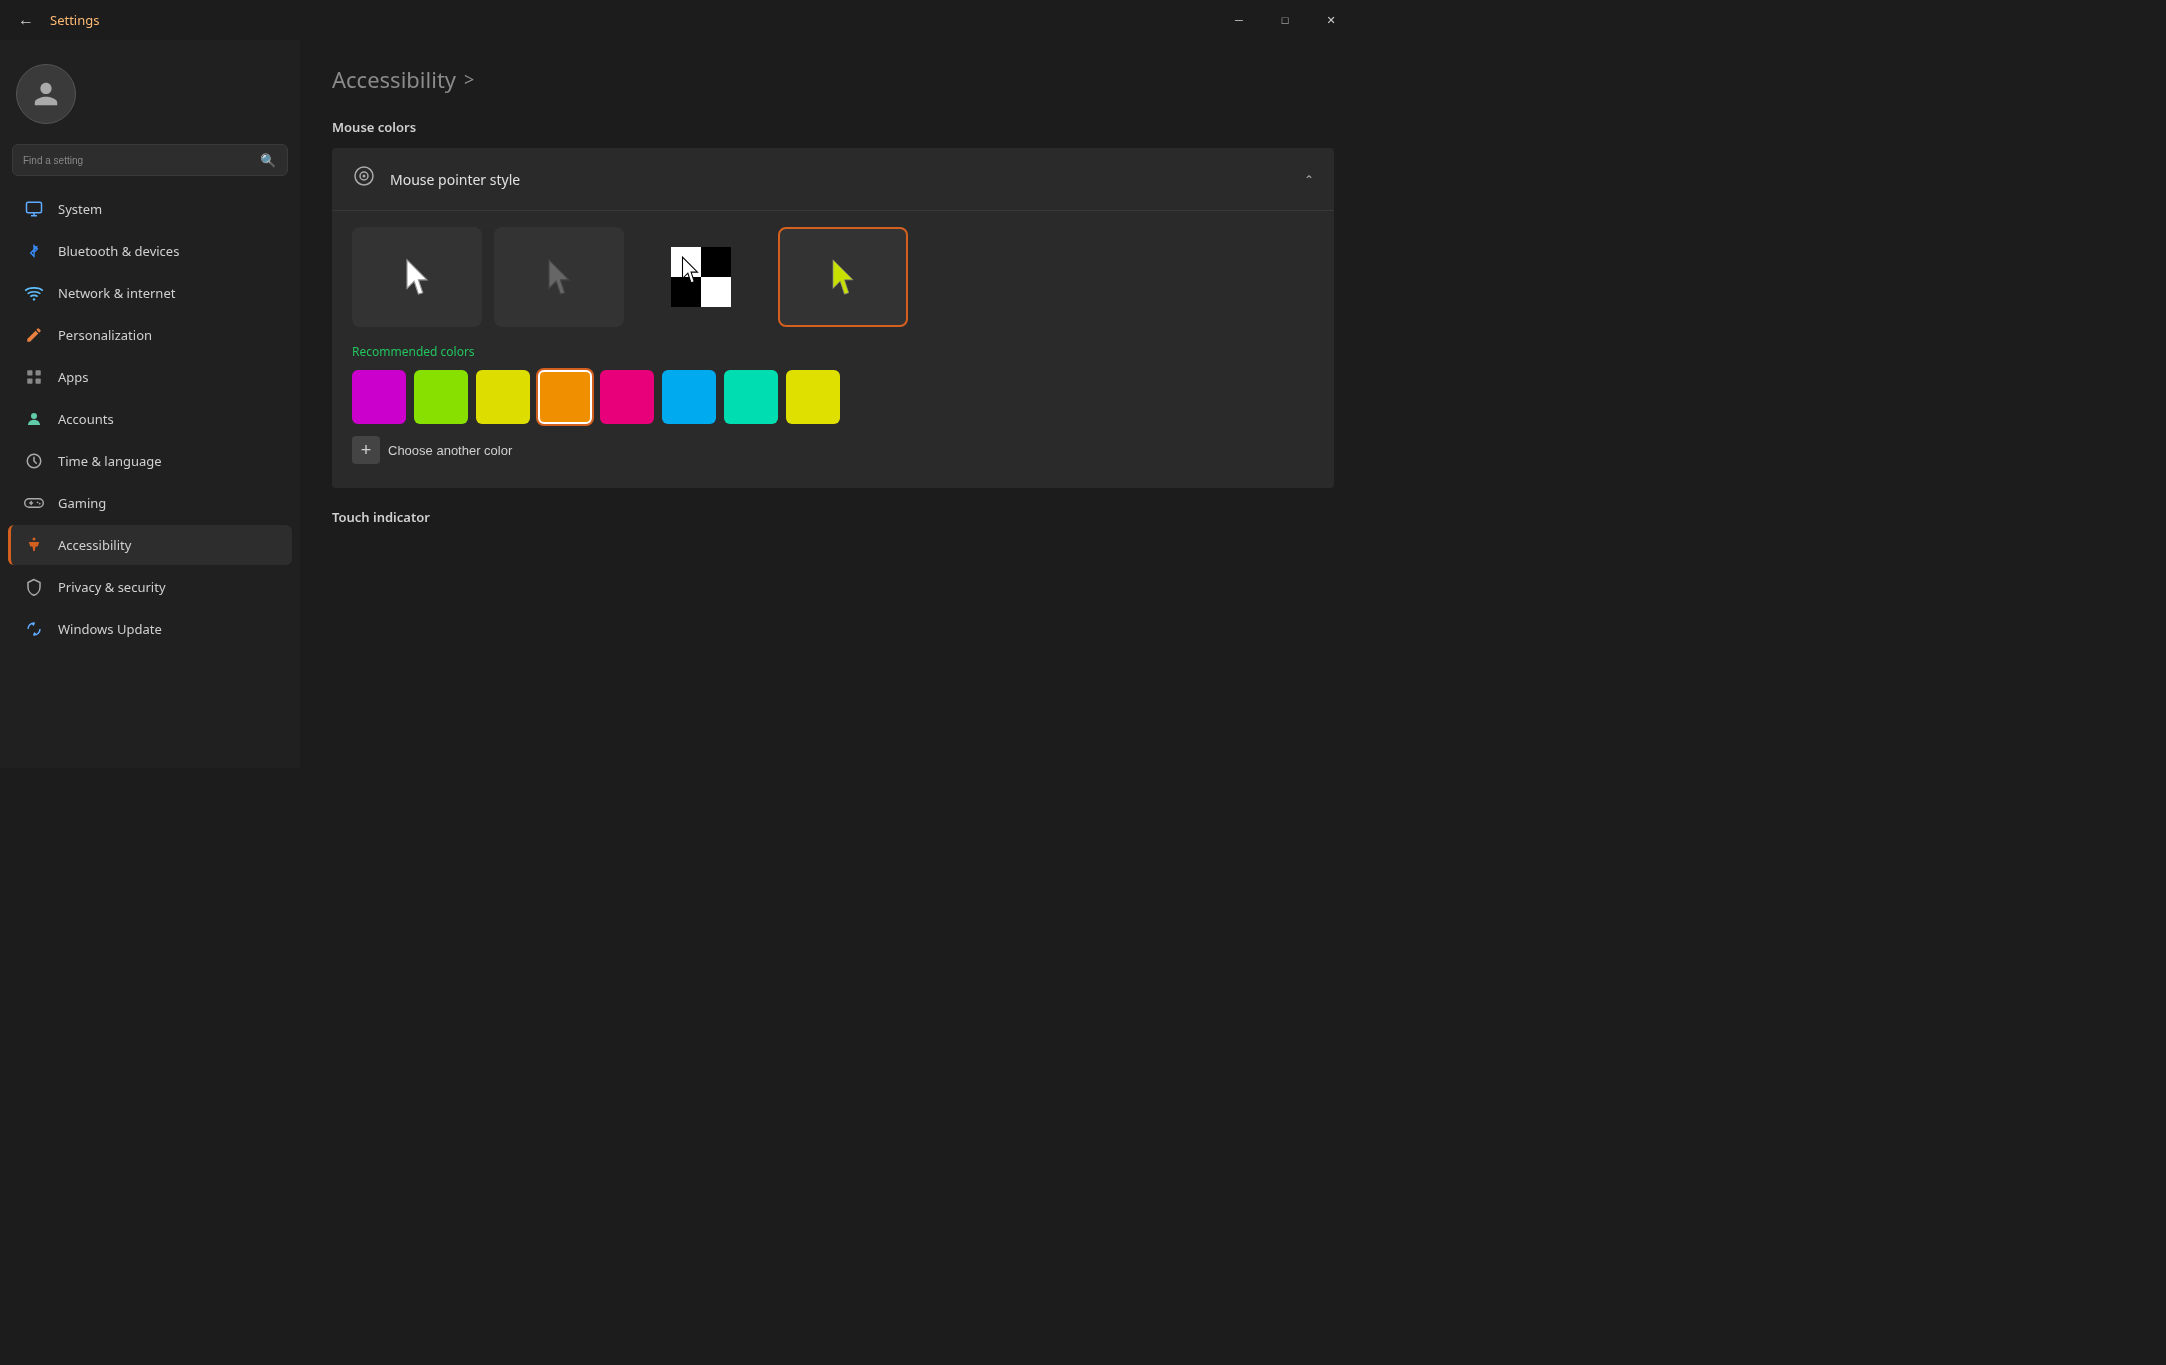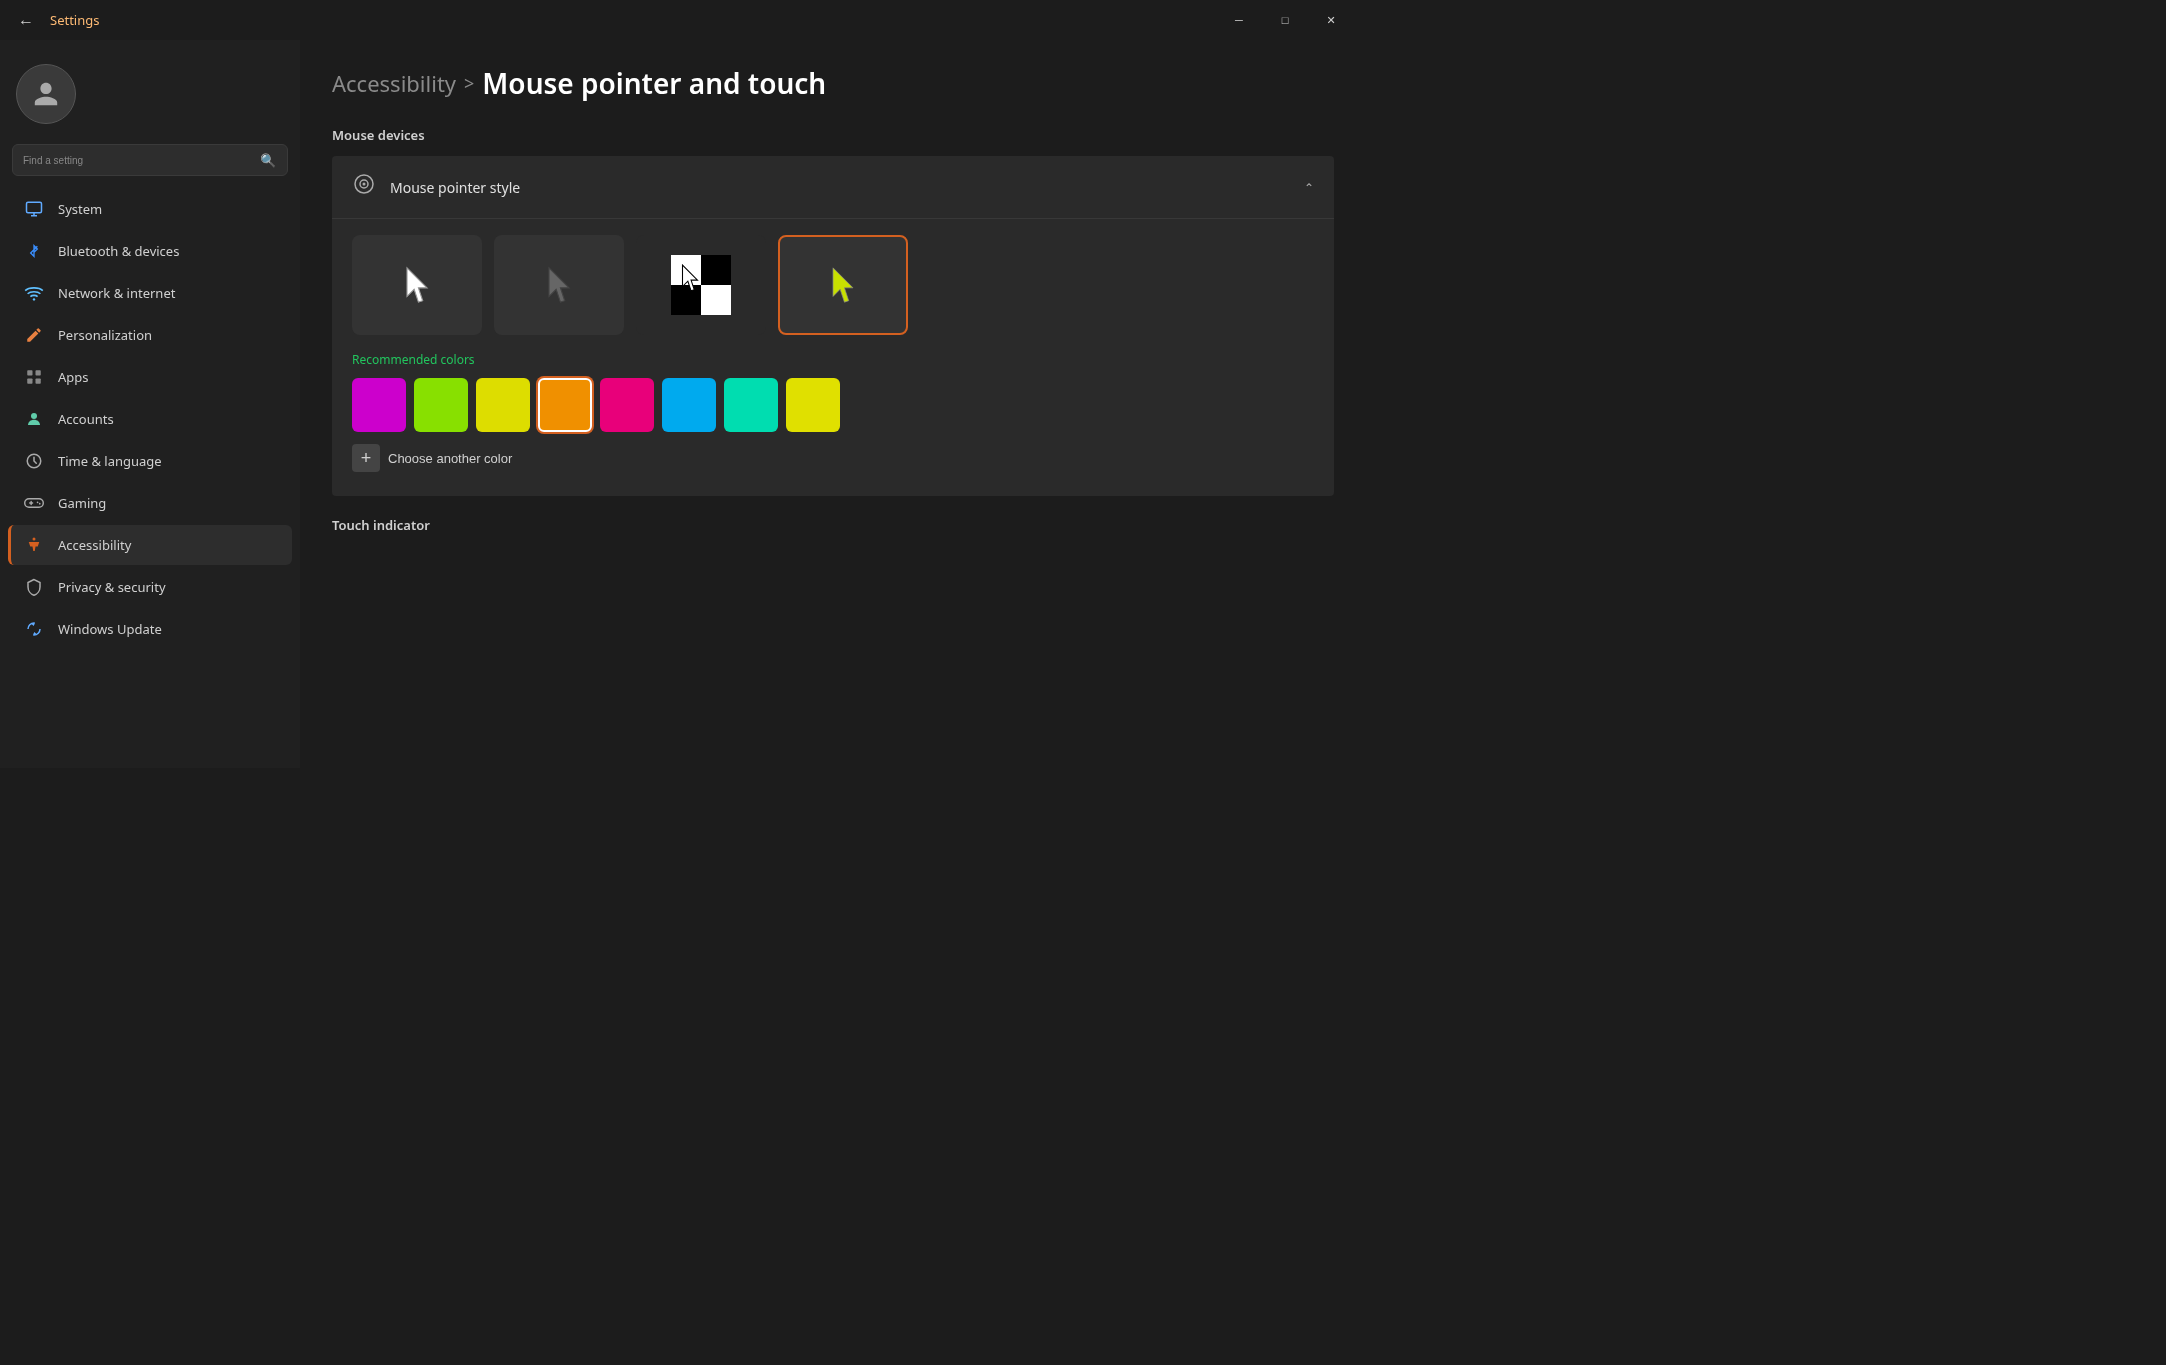--- a/index.html
+++ b/index.html
@@ -455,24 +455,23 @@
       </span>
       <span>Windows Update</span>
     </div>
   </nav>
 
   <main class="main-content">
 
     <div class="breadcrumb">
       <span class="breadcrumb-parent">Accessibility</span>
       <span class="breadcrumb-separator">&gt;</span>
-      <span class="breadcrumb-current">Mouse pointer and touch</span>
-    </div>
-
-    <div class="section-label">Mouse devices</div>
+    </div>
+
+    <div class="section-label">Mouse colors</div>
 
     <div class="card">
       <div class="card-header">
         <span class="card-header-icon">
           <svg width="24" height="24" viewBox="0 0 24 24" fill="none">
             <circle cx="12" cy="12" r="9" stroke="#aaa" stroke-width="1.5"></circle>
             <path d="M12 8a4 4 0 100 8 4 4 0 000-8z" stroke="#aaa" stroke-width="1.5"></path>
             <circle cx="12" cy="12" r="1.5" fill="#aaa"></circle>
           </svg>
         </span>

